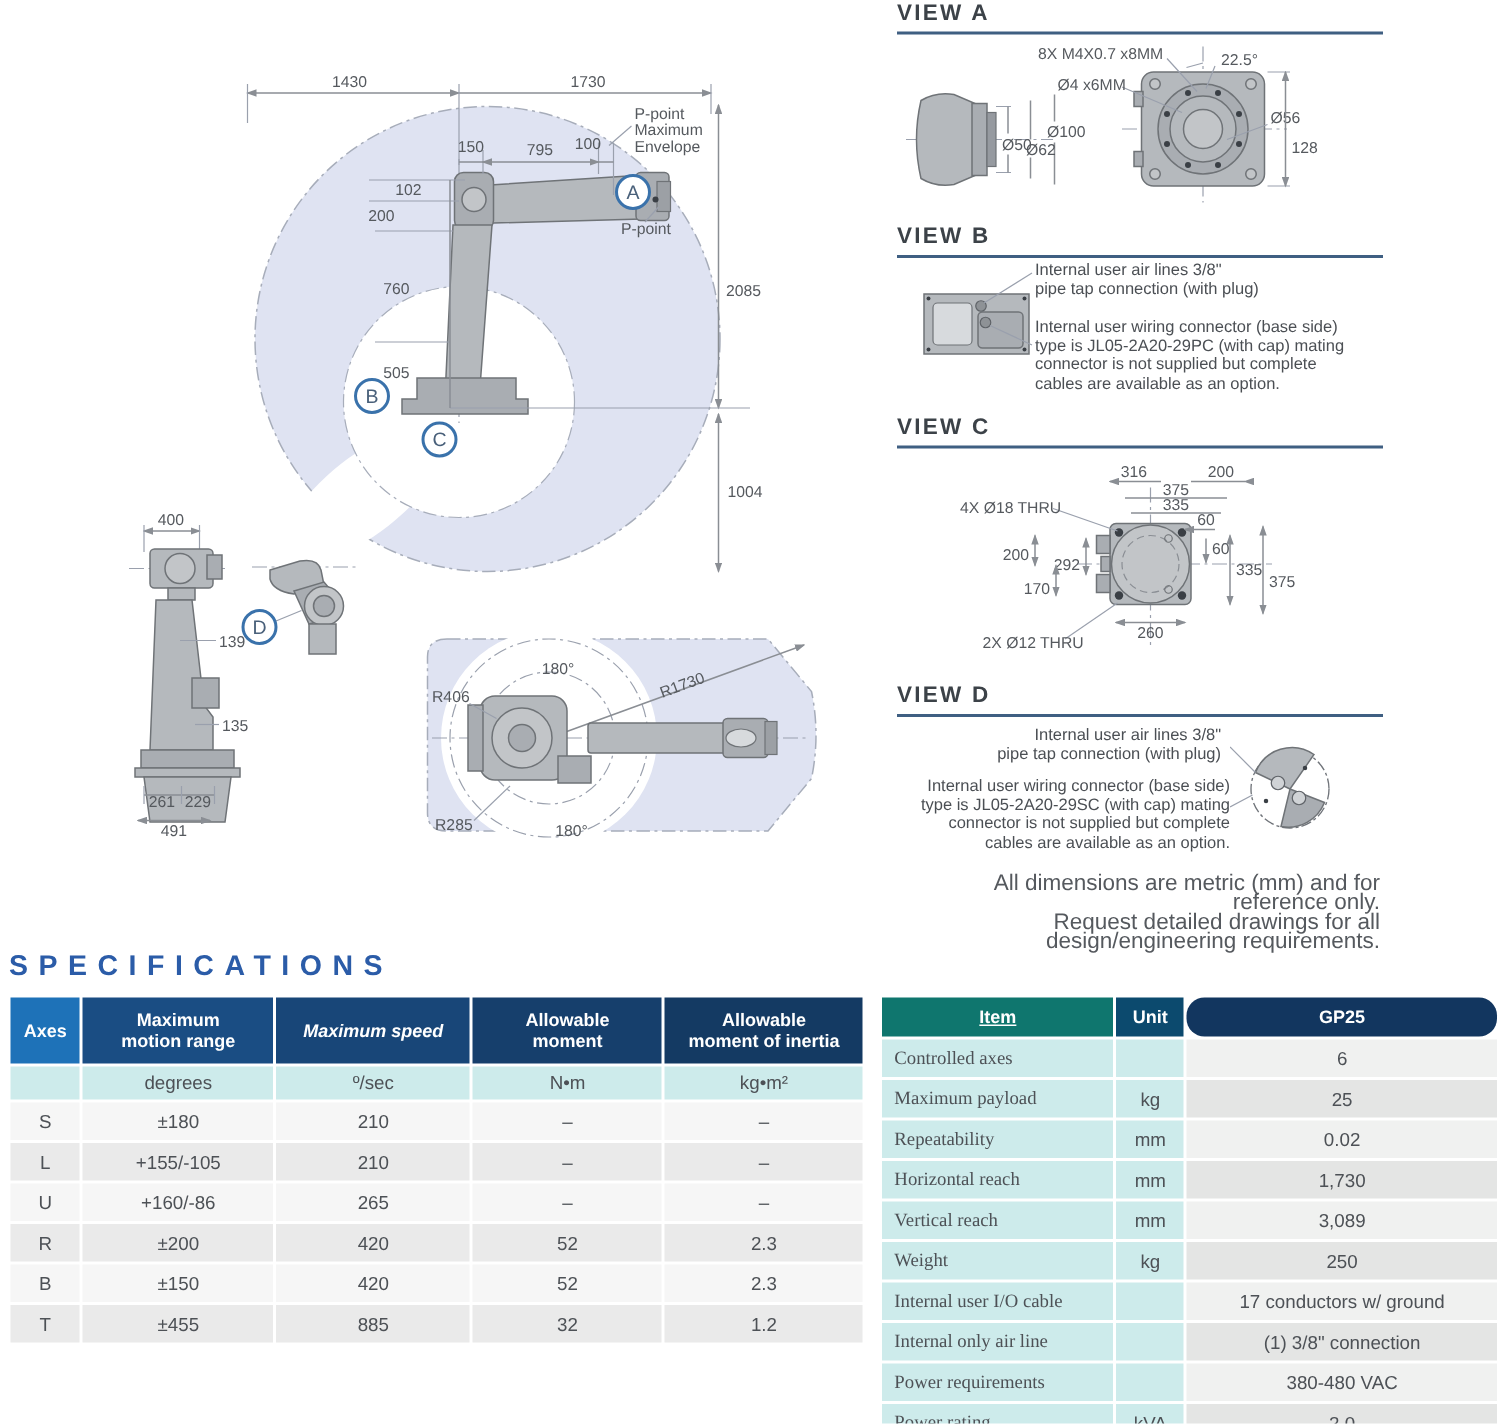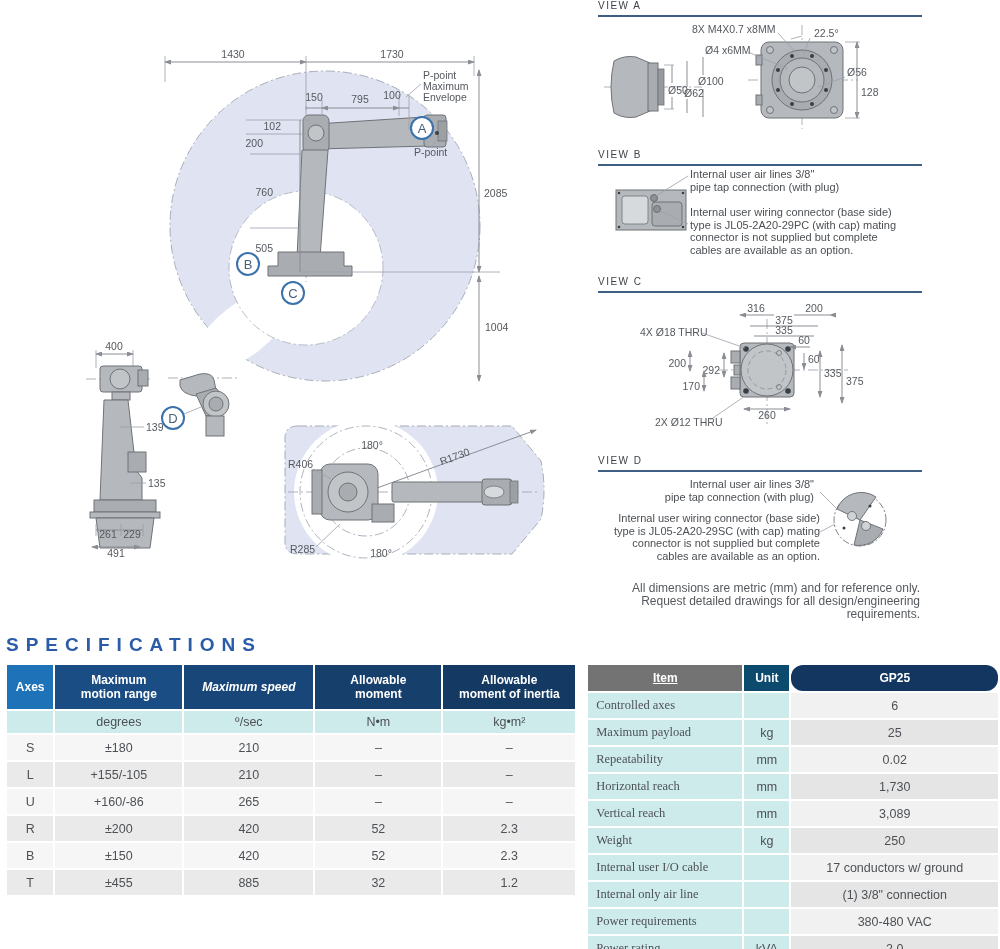--- a/index.html
+++ b/index.html
@@ -13,30 +13,30 @@
   .dim-line{stroke:#8a8e94;stroke-width:1;fill:none;}
   .thin-line{stroke:#9aa0ad;stroke-width:0.8;fill:none;}
   .robot{fill:#b5b9bd;stroke:#6f7377;stroke-width:1;}
   .robot-dark{fill:#a9adb2;stroke:#6f7377;stroke-width:1;}
   .robot-light{fill:#c2c5c8;stroke:#6f7377;stroke-width:1;}
   .marker-circle{fill:#ffffff;stroke:#3a72ab;stroke-width:2;}
   .marker-letter{font-size:13px;fill:#49607a;text-anchor:middle;}
   
   .view-section{position:absolute;left:598px;width:330px;}
   .view-title{
-    margin:0;font-size:10px;font-weight:400;color:#3c4248;letter-spacing:1.5px;
+    margin:0;font-size:15px;font-weight:700;color:#3c4248;letter-spacing:1.5px;
     border-bottom:2px solid #3f5f82;padding-bottom:4px;width:324px;
   }
   .view-content{position:relative;}
   .note-text{
     position:absolute;font-size:11px;line-height:12.5px;color:#4b4f54;white-space:pre-line;
   }
   .right-align{text-align:right;}
   .footnotes{position:absolute;left:598px;top:582px;width:322px;text-align:right;
-    font-size:12px;line-height:13px;color:#55595e;}
+    font-size:15px;line-height:13px;color:#55595e;}
   
   .spec-area{position:absolute;left:0;top:634px;width:1000px;}
   .spec-title{
     margin:0 0 7px 6px;font-size:19px;font-weight:bold;color:#2b5ca8;letter-spacing:7px;
   }
   .tables{display:flex;align-items:flex-start;gap:9px;padding-left:5px;}
   table{border-collapse:separate;border-spacing:2px;background:#fff;}
   th{color:#fff;font-size:12px;font-weight:bold;white-space:pre-line;line-height:14px;}
   td{font-size:12.5px;color:#4d5156;text-align:center;}
   
@@ -46,21 +46,21 @@
   .axes-table .row-odd td{background:#f6f6f6;}
   .axes-table .row-even td{background:#eaeaea;}
   .th-axes{background:#1e72b8;width:45px;}
   .th-range{background:#1a4d83;width:128px;}
   .th-speed{background:#184678;width:130px;font-style:italic;}
   .th-moment{background:#163f6c;width:127px;}
   .th-inertia{background:#143a63;width:133px;}
   
   .item-table th{height:24px;}
   .item-table td{height:23px;}
-  .th-item{background:#737373;width:155px;text-decoration:underline;}
+  .th-item{background:#0f766e;width:155px;text-decoration:underline;}
   .th-unit{background:#0c4a6e;width:44px;}
   .th-model{background:#12365f;width:210px;border-radius:12px;}
   .item-table .cell-item{background:#cdebeb;text-align:left;padding-left:8px;font-family:Liberation Serif, serif;}
   .item-table .cell-unit{background:#cdebeb;}
   .item-table .vrow-odd .cell-value{background:#f0f1f0;}
   .item-table .vrow-even .cell-value{background:#e4e5e4;}
 </style>
 </head>
 <body>
 

